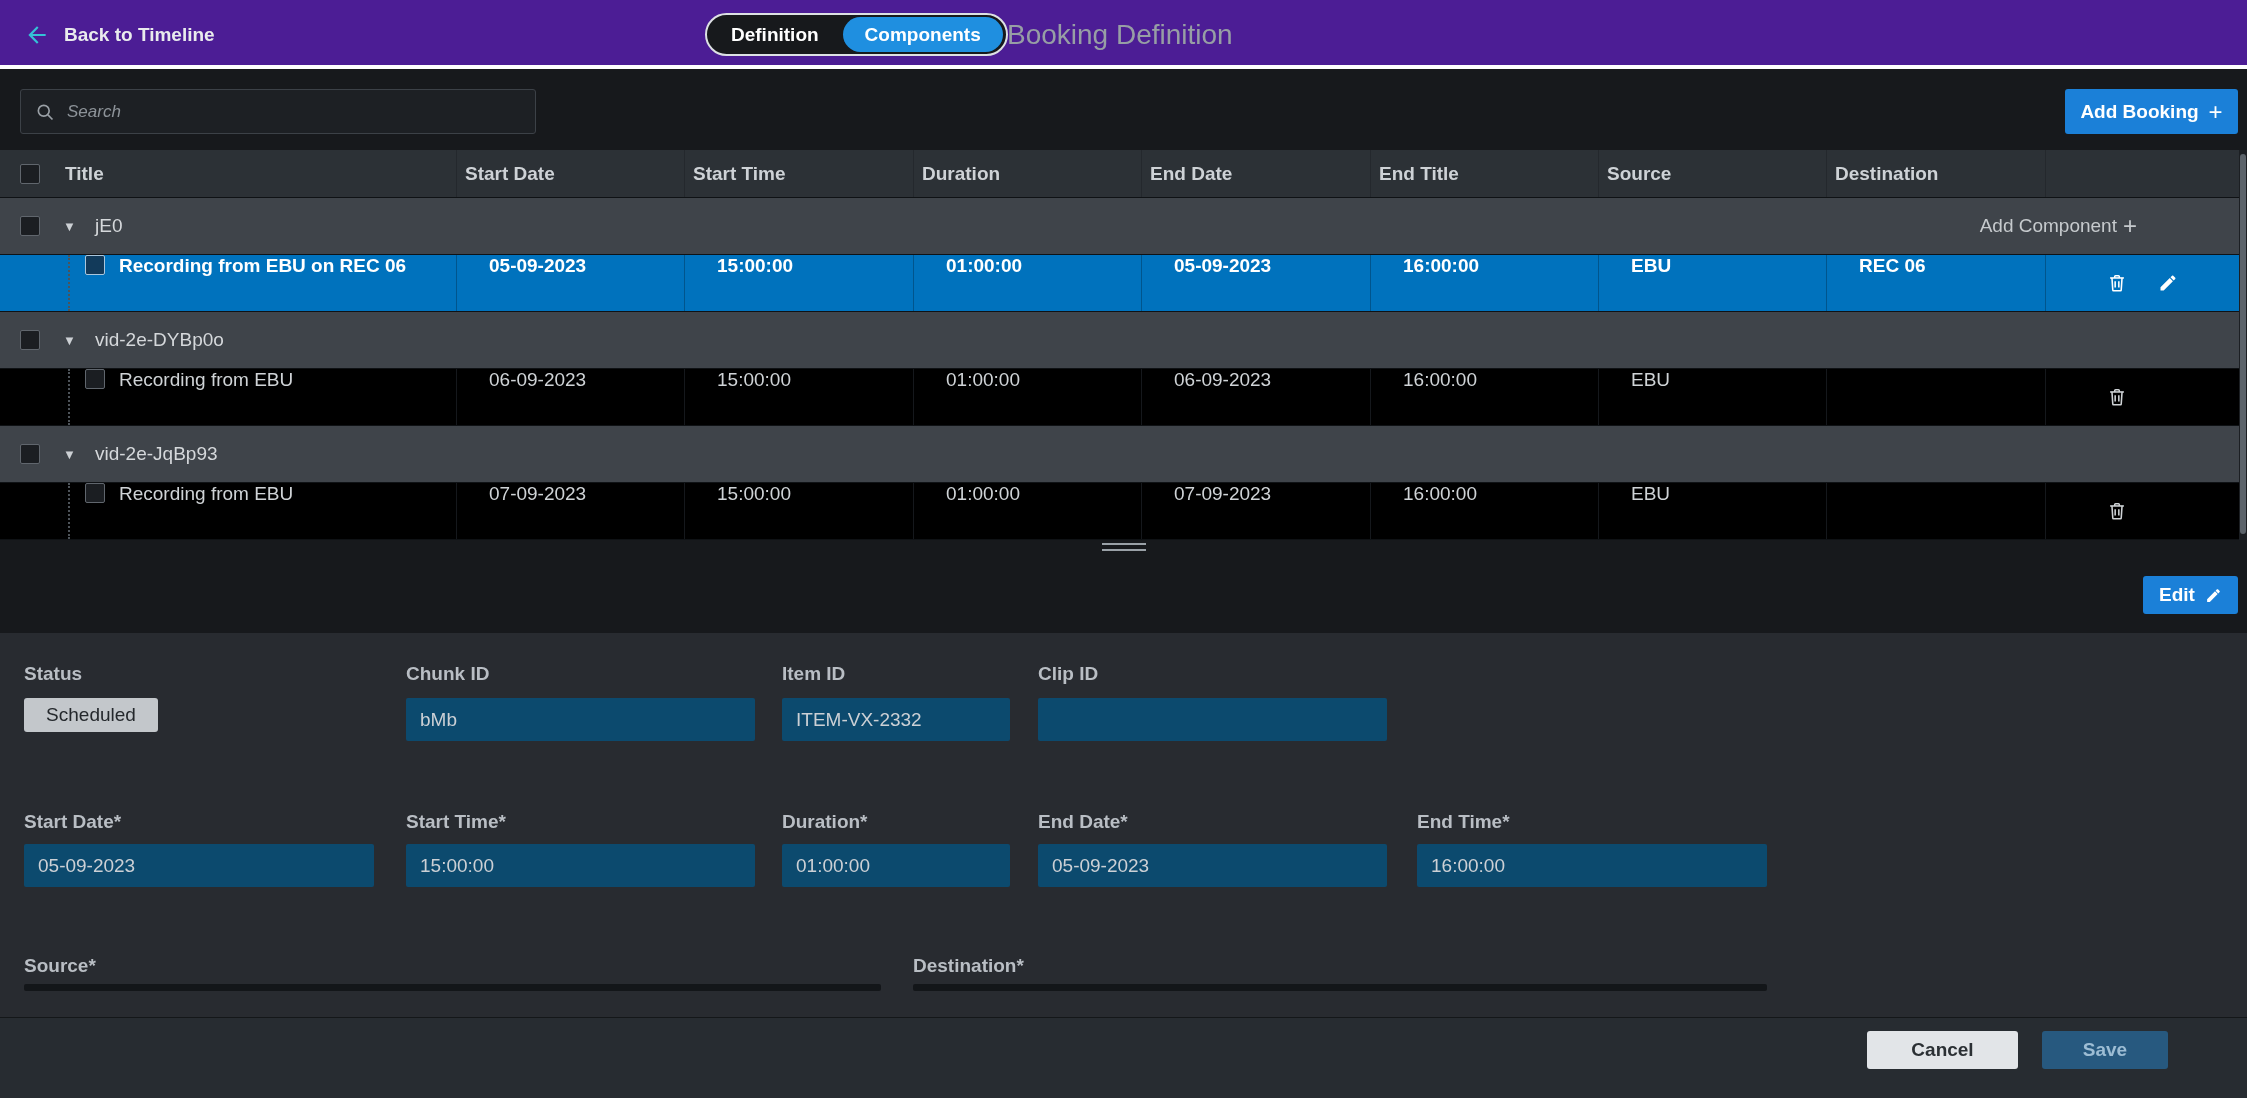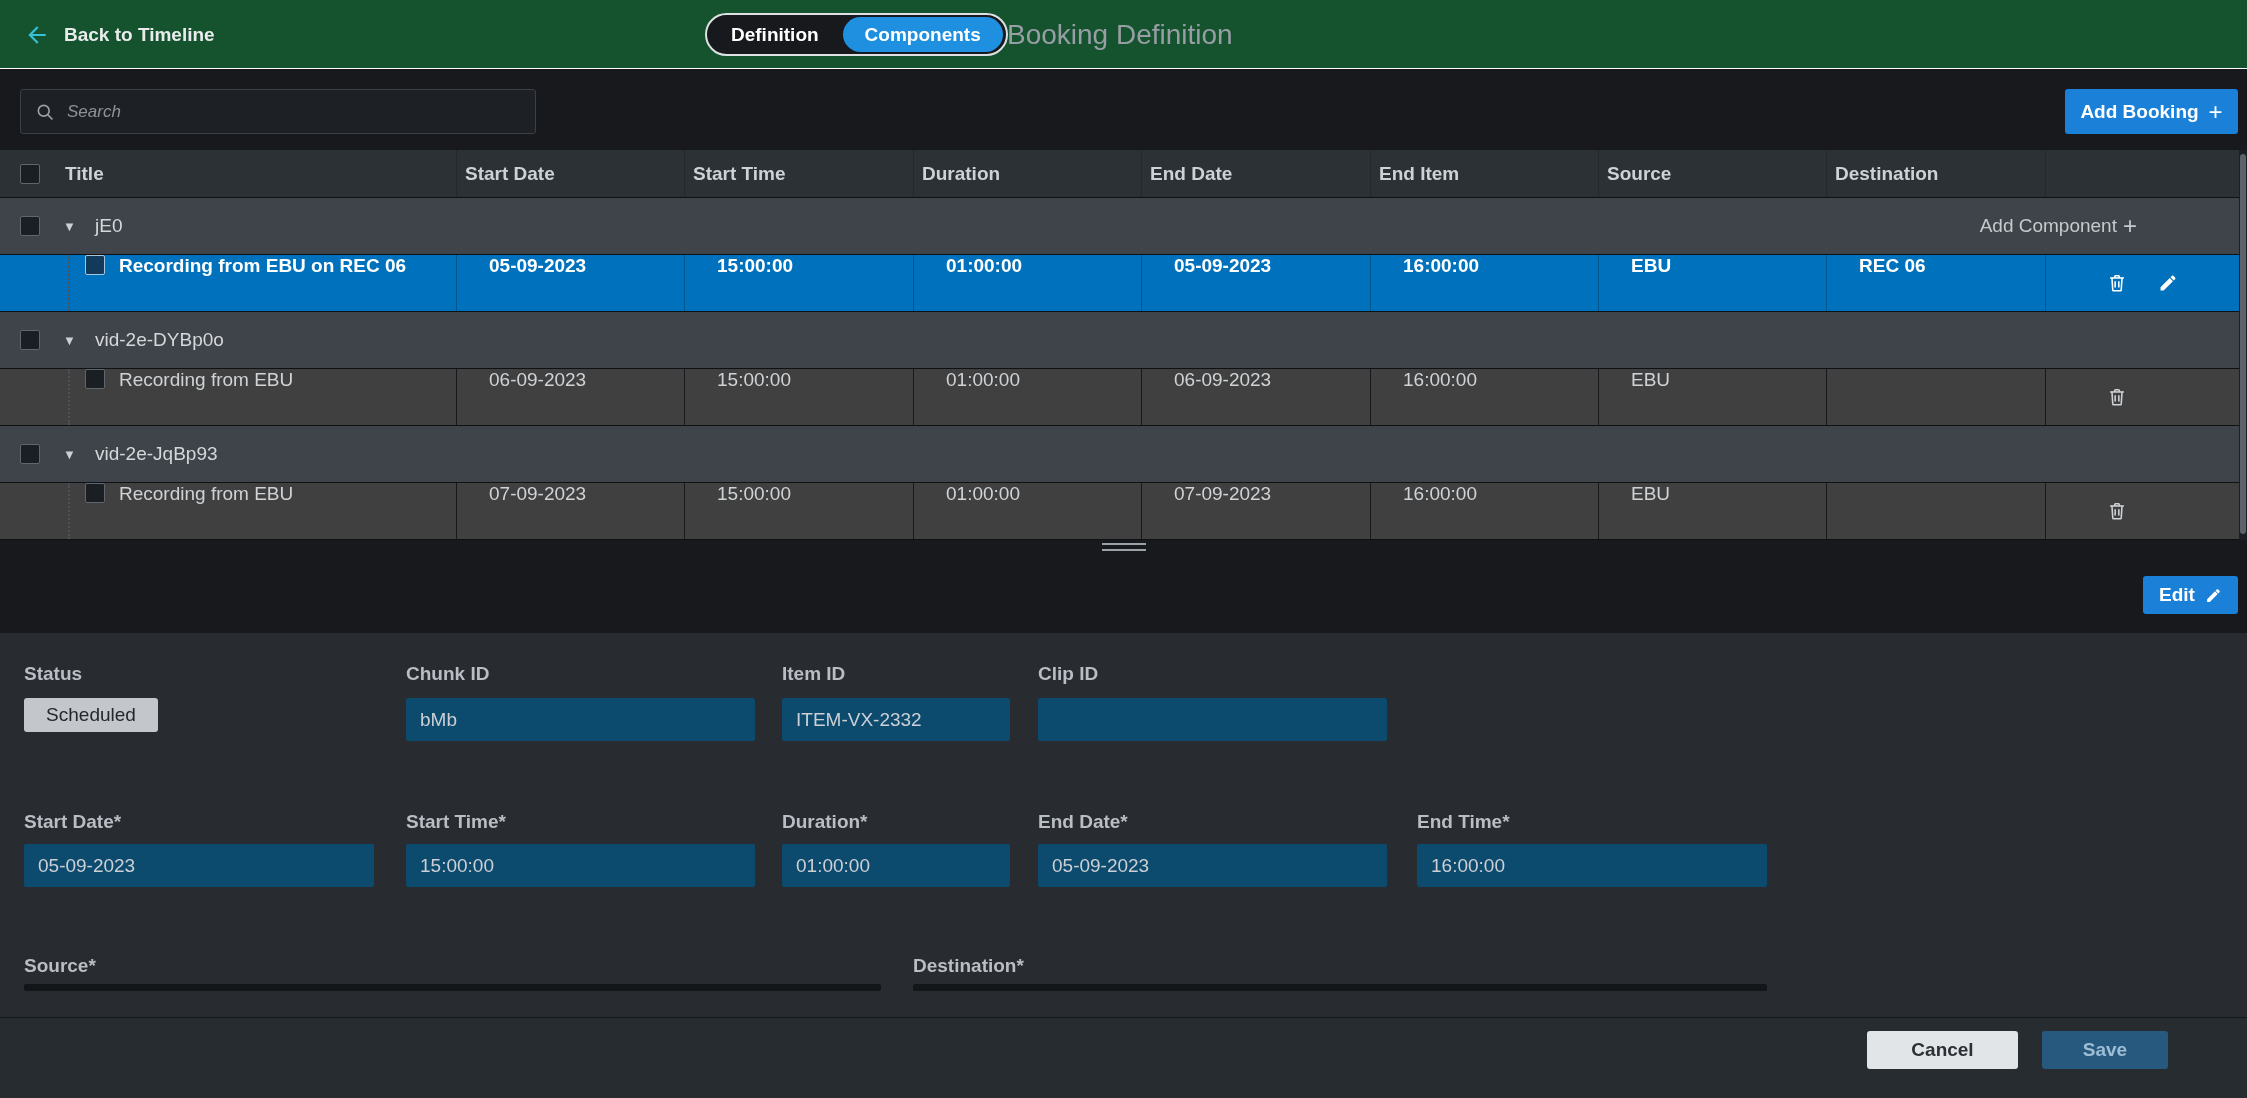--- a/index.html
+++ b/index.html
@@ -1,21 +1,21 @@
 <!DOCTYPE html>
 <html><head>
 <meta charset="utf-8">
 <style>
   * { margin:0; padding:0; box-sizing:border-box; }
   html,body { background:#0e1013; }
   .app { position:relative; width:2247px; height:1098px; background:#17191c;
          font-family:"Liberation Sans", sans-serif; font-size:19px; color:#cfd3d6; overflow:hidden; }
 
   
-  .topbar { position:absolute; left:0; top:0; width:100%; height:69px; background:#14532d; border-bottom:1px solid #ffffff;padding-left:38px; }
+  .topbar { position:absolute; left:0; top:0; width:100%; height:69px; background:#4c1d95; border-bottom:4px solid #ffffff;padding-left:38px; }
   .back { position:absolute; left:24px; top:0; height:69px; display:flex; align-items:center; gap:14px; cursor:pointer; }
   .back-label { font-weight:700; color:#e9ebed; }
   .toggle { position:absolute; left:705px; top:13px; height:43px; display:flex; align-items:center;
             border:2px solid #dde1e4; border-radius:22px; background:#17191c; padding-right:3px; }
   .seg { font-weight:700; color:#fff; display:flex; align-items:center; height:100%; padding:0 24px; cursor:pointer; }
   .seg-comp { background:#1f8fe0; border-radius:18px; height:35px; padding:0 22px; }
   .page-title { position:absolute; left:1007px; top:0; height:69px; display:flex; align-items:center;
                 font-size:28px; font-weight:400; color:#979ea5; }
 
   
@@ -34,21 +34,21 @@
   .table { position:absolute; left:0; top:150px; width:100%; }
   .row { display:grid; grid-template-columns:57px 399px 228px 229px 228px 229px 228px 228px 219px 1fr;
          align-items:center; height:57px; border-bottom:1px solid #0f1215; }
   .thead { height:48px; background:#2c3136; }
   .th { font-weight:700; color:#ced2d6; padding-left:8px; height:100%; display:flex; align-items:center;
         border-left:1px solid #24282d; }
   .th.no-sep { border-left:none; }
   .check-cell { display:flex; align-items:center; padding-left:20px; height:100%; }
   .checkbox { width:20px; height:20px; background:#1b1e22; border:1px solid #60666d; border-radius:2px;
               flex:none; cursor:pointer; }
-  .data-row { background:#404040; }
+  .data-row { background:#000000; }
   .data-row .cell { padding-left:32px; height:100%; display:flex; 
                     border-left:1px solid #15181c; overflow:hidden; white-space:nowrap; }
   .data-row .check-cell, .data-row .title-cell { border-left:none; }
   .title-cell { position:relative; padding-left:0 !important; }
   .tree { position:absolute; left:11px; top:0; bottom:0; border-left:2px dotted #4d5359; }
   .title-cell .checkbox { margin-left:28px; }
   .row-title { margin-left:14px; }
   .actions-cell { display:flex; align-items:center; gap:30px; padding-left:60px !important; border-left:1px solid #15181c; }
   .icon-btn { cursor:pointer; display:flex; align-items:center; color:inherit; }
   .selected { background:#0072bd; color:#fff; font-weight:700; }
@@ -129,21 +129,21 @@
 
     <div class="row thead">
       <div class="check-cell">
           <span class="checkbox"></span>
         </div>
       <div class="th no-sep">Title</div>
       <div class="th">Start Date</div>
       <div class="th">Start Time</div>
       <div class="th">Duration</div>
       <div class="th">End Date</div>
-      <div class="th">End Item</div>
+      <div class="th">End Title</div>
       <div class="th">Source</div>
       <div class="th">Destination</div>
       <div class="th"></div>
     </div>
 
     <div class="row group-row">
       <div class="check-cell">
           <span class="checkbox"></span>
         </div>
       <div class="group-body">

